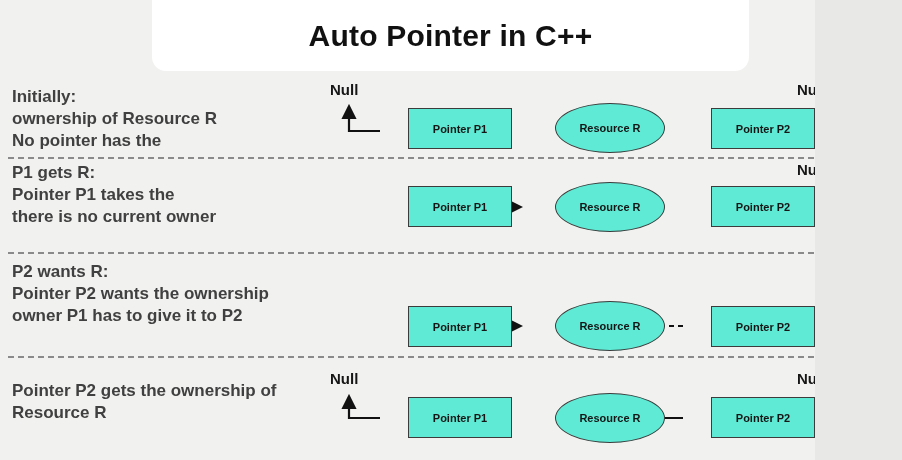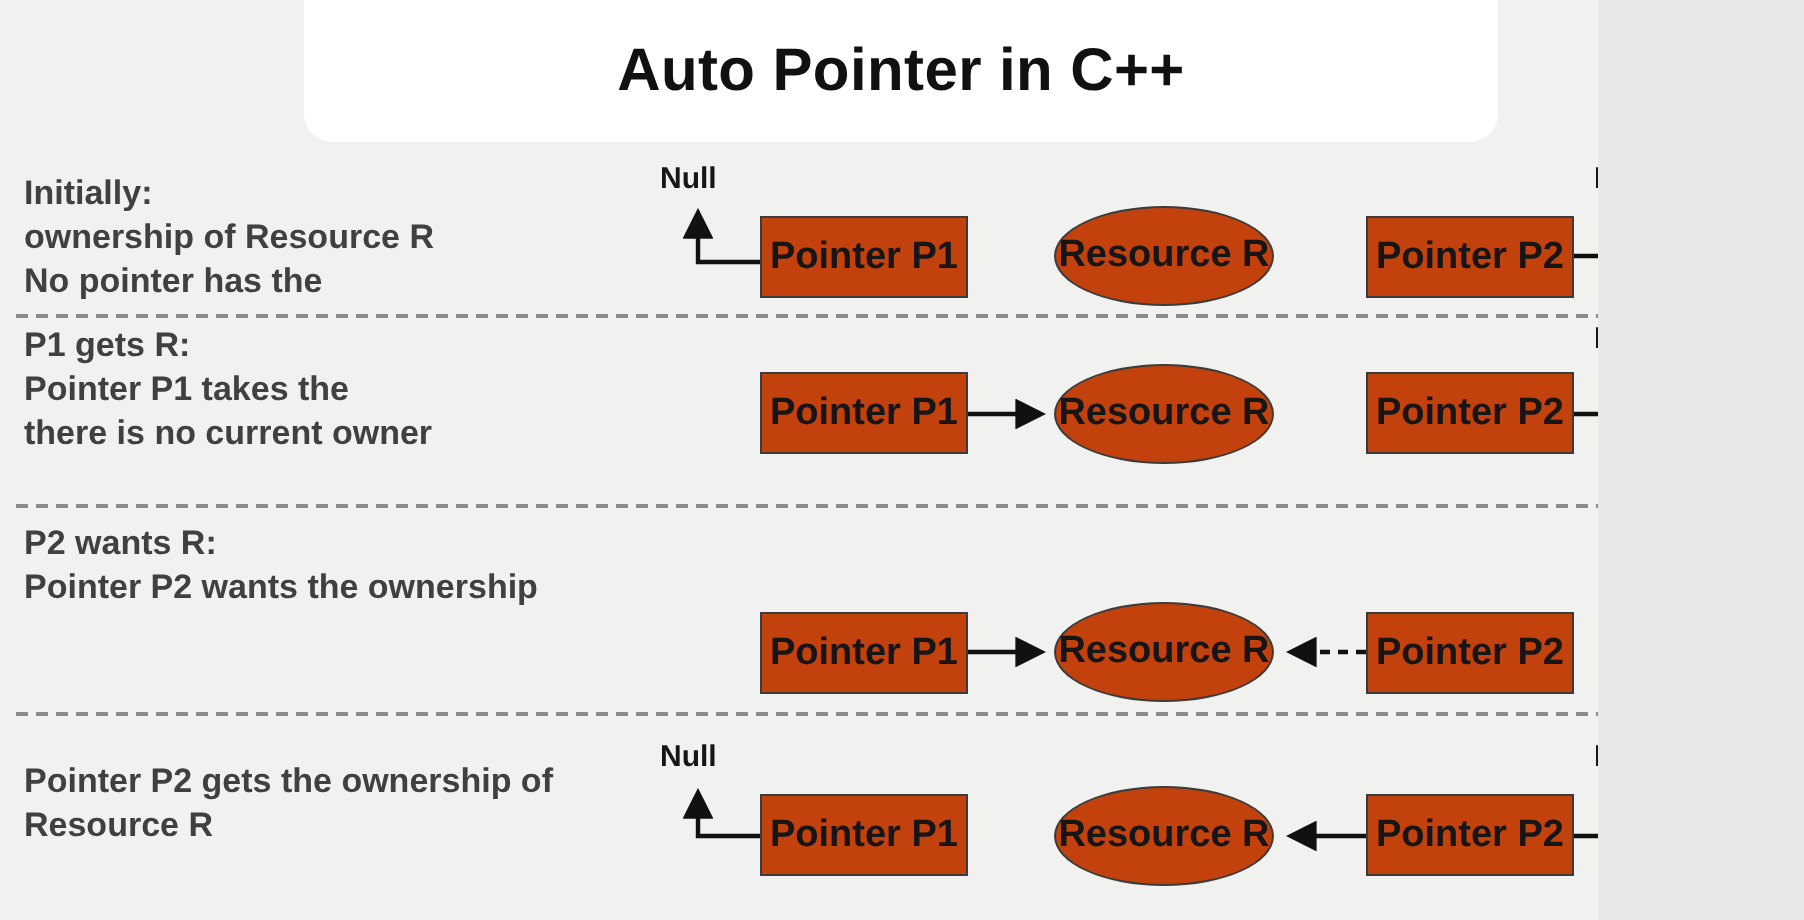--- a/index.html
+++ b/index.html
@@ -5,20 +5,21 @@
   html,body{margin:0;padding:0;}
   body{
     font-family:"Liberation Sans","DejaVu Sans",sans-serif;
     background:#e8e8e6;
   }
   .canvas{
     position:relative;
     width:799px;height:460px;
     background:#f1f1ef;
     overflow:hidden;
+    padding-left:16px;
   }
   .title-box{
     position:absolute;left:152px;top:0;width:597px;height:71px;
     background:#ffffff;
     border-radius:0 0 14px 14px;
     display:flex;align-items:center;justify-content:center;
   }
   .title-box h1{
     margin:0;
     font-size:30px;font-weight:700;color:#111111;
@@ -28,25 +29,25 @@
     position:absolute;left:12px;width:330px;
     font-size:17px;font-weight:700;color:#404040;
     line-height:22px;
   }
   .divider{
     position:absolute;left:8px;width:886px;height:0;
     border-top:2px dashed #8a8a8a;
   }
   .node{
     position:absolute;
-    background:#c2410c;
+    background:#5eead4;
     border:1.5px solid #3c3c3c;
     box-sizing:border-box;
     display:flex;align-items:center;justify-content:center;
-    font-size:19px;font-weight:700;color:#161616;
+    font-size:11px;font-weight:700;color:#161616;margin-left:28px;
   }
   .rect-node{width:104px;height:41px;}
   .ellipse-node{width:110px;height:50px;border-radius:50%;}
   .null-label{
     position:absolute;width:44px;
     font-size:15px;font-weight:700;color:#161616;
   }
   .wires{position:absolute;left:0;top:0;width:902px;height:460px;pointer-events:none;}
   .wire{stroke:#111111;stroke-width:2.2;fill:none;}
   .wire.dashed{stroke-dasharray:5 4;}
@@ -66,20 +67,21 @@
     <div>No pointer has the</div>
   </div>
   <div class="section-text" style="top:162px">
     <div>P1 gets R:</div>
     <div>Pointer P1 takes the</div>
     <div>there is no current owner</div>
   </div>
   <div class="section-text" style="top:261px">
     <div>P2 wants R:</div>
     <div>Pointer P2 wants the ownership</div>
+    <div>owner P1 has to give it to P2</div>
   </div>
   <div class="section-text" style="top:380px">
     <div>Pointer P2 gets the ownership of</div>
     <div>Resource R</div>
   </div>
 
   <div class="divider" style="top:157px"></div>
   <div class="divider" style="top:252px"></div>
   <div class="divider" style="top:356px"></div>
 

